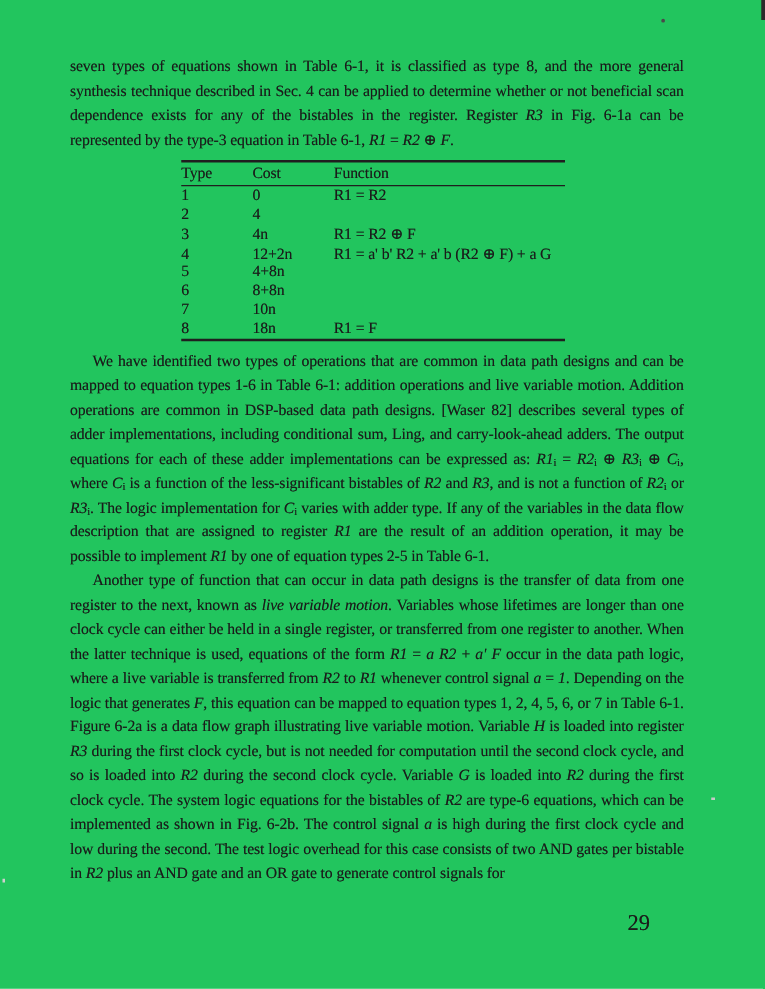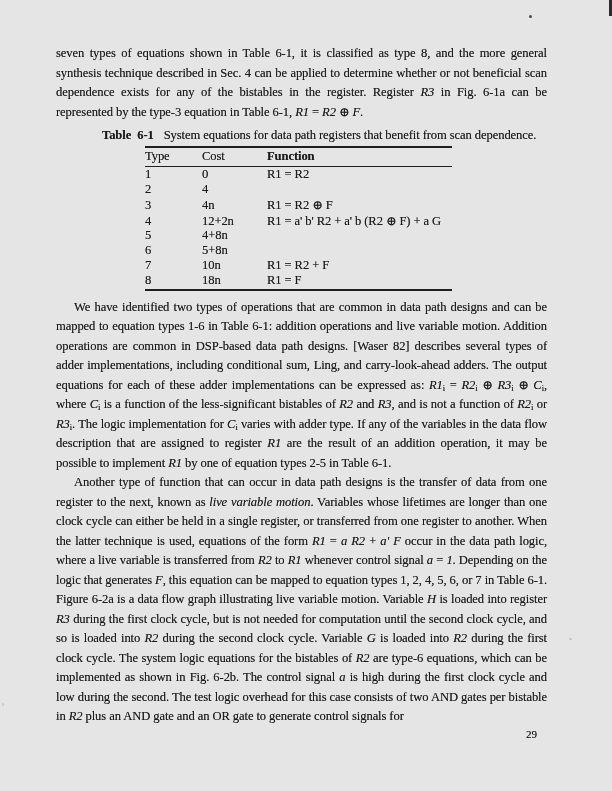--- a/index.html
+++ b/index.html
@@ -11,21 +11,21 @@
     width: 612px;
     height: 791px;
     position: relative;
     overflow: hidden;
     font-family: "Liberation Serif", "DejaVu Serif", serif;
     color: #1b1b1b;
   }
   .page {
     position: absolute;
     inset: 0;
-    background: #e5e5e5;
+    background: #22c55e;
     padding-left: 48px;
   }
   .content {
     position: absolute;
     left: 56px;
     top: 44px;
     width: 491px;
   }
   .para {
     margin: 0;
@@ -77,27 +77,27 @@
     height: 15.2px;
   }
   .trow.thead-row {
     height: 17px;
     border-bottom: 1.5px solid #1f1f1f;
     padding-top: 1px;
   }
   .c-type { width: 57px; flex: 0 0 auto; }
   .c-cost { width: 58px; text-align: left; flex: 0 0 auto; }
   .c-func { padding-left: 7px; text-align: left; flex: 1 1 auto; white-space: nowrap; }
-  .trow.thead-row .c-func { padding-left: 7px; font-weight: bold; }
+  .trow.thead-row .c-func { padding-left: 7px; }
   
   .page-number {
     position: absolute;
-    left: 526px;
+    left: 502px;
     top: 728px;
-    font-size: 11px;
+    font-size: 18px;
     text-shadow: 0 0 0.4px rgba(20,20,20,0.55);
   }
   
   .artifact { position: absolute; }
   .artifact.corner-strip {
     right: 0; top: 0;
     width: 3px; height: 16px;
     background: #2c2c2c;
   }
   .artifact.top-dot {
@@ -125,23 +125,20 @@
   <div class="artifact corner-strip"></div>
   <div class="artifact top-dot"></div>
   <div class="artifact speck-a"></div>
   <div class="artifact speck-b"></div>
 
   <div class="content">
 
     <p class="para"><span>seven types of equations shown in Table 6-1, it is classified as type 8, and the more general synthesis technique described in Sec. 4 can be applied to determine whether or not beneficial scan dependence exists for any of the bistables in the register.  Register </span><span class="it">R3</span><span> in Fig. 6-1a can be represented by the type-3 equation in Table 6-1, </span><span class="it">R1</span><span> = </span><span class="it">R2</span><span> ⊕ </span><span class="it">F</span><span>.</span></p>
 
     <div class="table-block">
-      <div class="caption">
-        <span class="cap-label">Table 6-1</span><span class="cap-text">System equations for data path registers that benefit from scan dependence.</span>
-      </div>
       <div class="ttable">
         <div class="trow thead-row">
           <span class="c-type">Type</span>
           <span class="c-cost">Cost</span>
           <span class="c-func">Function</span>
         </div>
         <div id="table-rows">
             <div class="trow">
               <span class="c-type">1</span>
               <span class="c-cost">0</span>
@@ -160,26 +157,25 @@
               <span class="c-type">4</span>
               <span class="c-cost">12+2n</span>
               <span class="c-func">R1 = a' b' R2 + a' b (R2 ⊕ F) + a G</span>
             </div>
             <div class="trow">
               <span class="c-type">5</span>
               <span class="c-cost">4+8n</span>
             </div>
             <div class="trow">
               <span class="c-type">6</span>
-              <span class="c-cost">5+8n</span>
+              <span class="c-cost">8+8n</span>
             </div>
             <div class="trow">
               <span class="c-type">7</span>
               <span class="c-cost">10n</span>
-              <span class="c-func">R1 = R2 + F</span>
             </div>
             <div class="trow">
               <span class="c-type">8</span>
               <span class="c-cost">18n</span>
               <span class="c-func">R1 = F</span>
             </div>
           </div>
       </div>
     </div>
 

